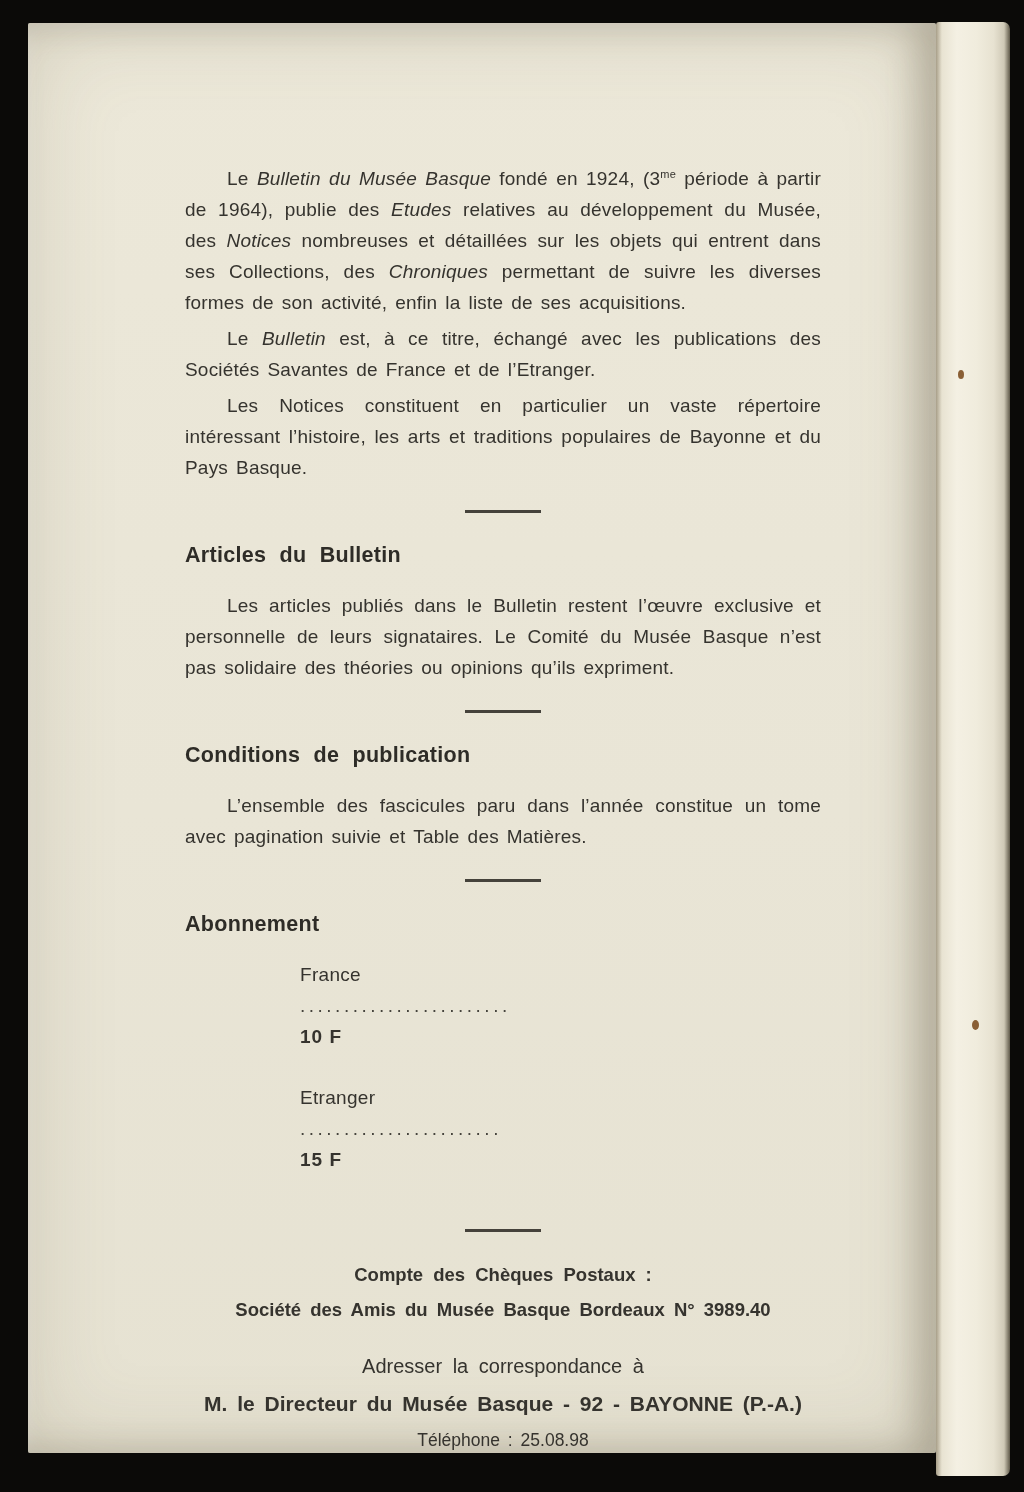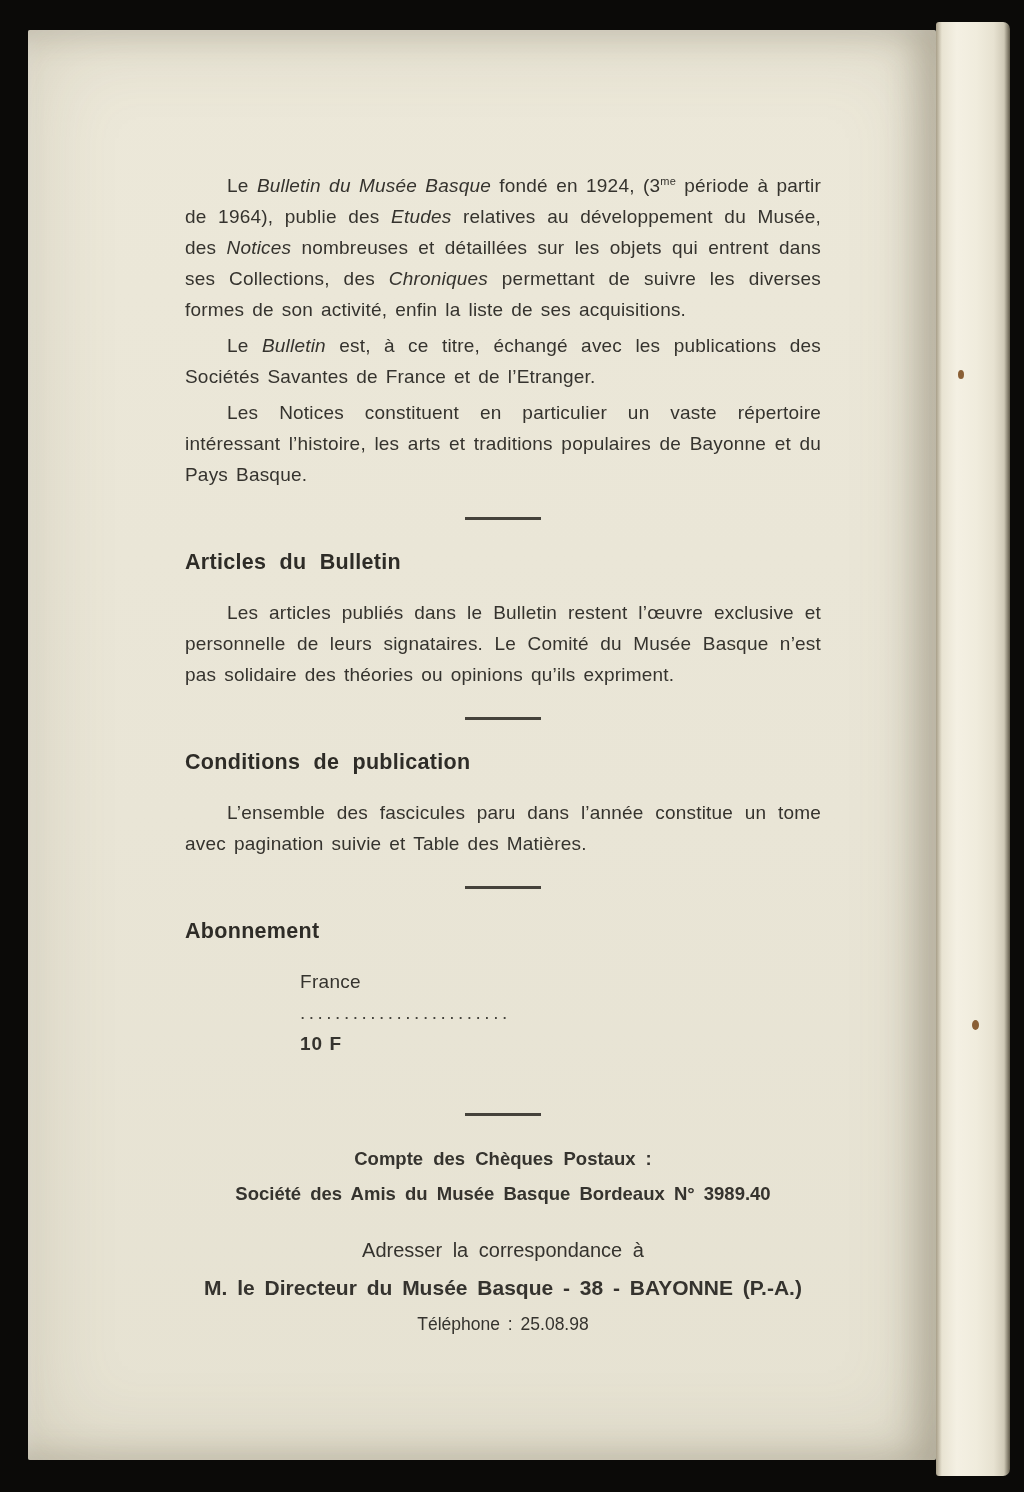--- a/index.html
+++ b/index.html
@@ -19,21 +19,21 @@
       #a89f89 0%, #e8e3d2 8%, #f4f0e3 28%, #f0ecdd 55%,
       #e7e2d1 78%, #cfc9b6 92%, #5f5949 100%);
     border-radius: 3px 7px 7px 3px;
   }
   .speck { position: absolute; border-radius: 50%; background: #8a5f35; }
   .speck.s1 { left: 22px; top: 348px; width: 6px; height: 9px; }
   .speck.s2 { left: 36px; top: 998px; width: 7px; height: 10px; }
 
   
   .page {
-    position: absolute; left: 28px; top: 30px; width: 908px; height: 1430px;
+    position: absolute; left: 28px; top: 23px; width: 908px; height: 1430px;
     background: linear-gradient(180deg, #ece8d9 0%, #e9e5d6 55%, #e6e2d2 100%);
     box-shadow:
       inset 0 0 90px rgba(110, 100, 72, 0.20),
       inset -20px 0 34px rgba(80, 70, 48, 0.28),
       inset 3px 3px 14px rgba(255, 255, 255, 0.35);
     border-radius: 2px;
   }
 
   .content {
     position: absolute; left: 157px; top: 140px; width: 636px;
@@ -116,26 +116,31 @@
     <div class="rule"></div>
 
     <h2 class="section-heading">Abonnement</h2>
 
     <div class="sub-rows">
       <div class="sub-row">
         <span class="sub-label">France</span>
         <span class="sub-dots">........................</span>
         <span class="sub-price">10 F</span>
       </div>
+      <div class="sub-row">
+        <span class="sub-label">Etranger</span>
+        <span class="sub-dots">.......................</span>
+        <span class="sub-price">15 F</span>
+      </div>
     </div>
 
     <div class="rule"></div>
 
     <div class="footer">
       <p class="line cheques-title">Compte des Chèques Postaux :</p>
       <p class="line cheques-account">Société des Amis du Musée Basque Bordeaux N° 3989.40</p>
       <p class="line corr-intro">Adresser la correspondance à</p>
-      <p class="line corr-address">M. le Directeur du Musée Basque - 38 - BAYONNE (P.-A.)</p>
+      <p class="line corr-address">M. le Directeur du Musée Basque - 92 - BAYONNE (P.-A.)</p>
       <p class="line phone-line">Téléphone : 25.08.98</p>
     </div>
 
   </div>
 </div>
 
 </body></html>

